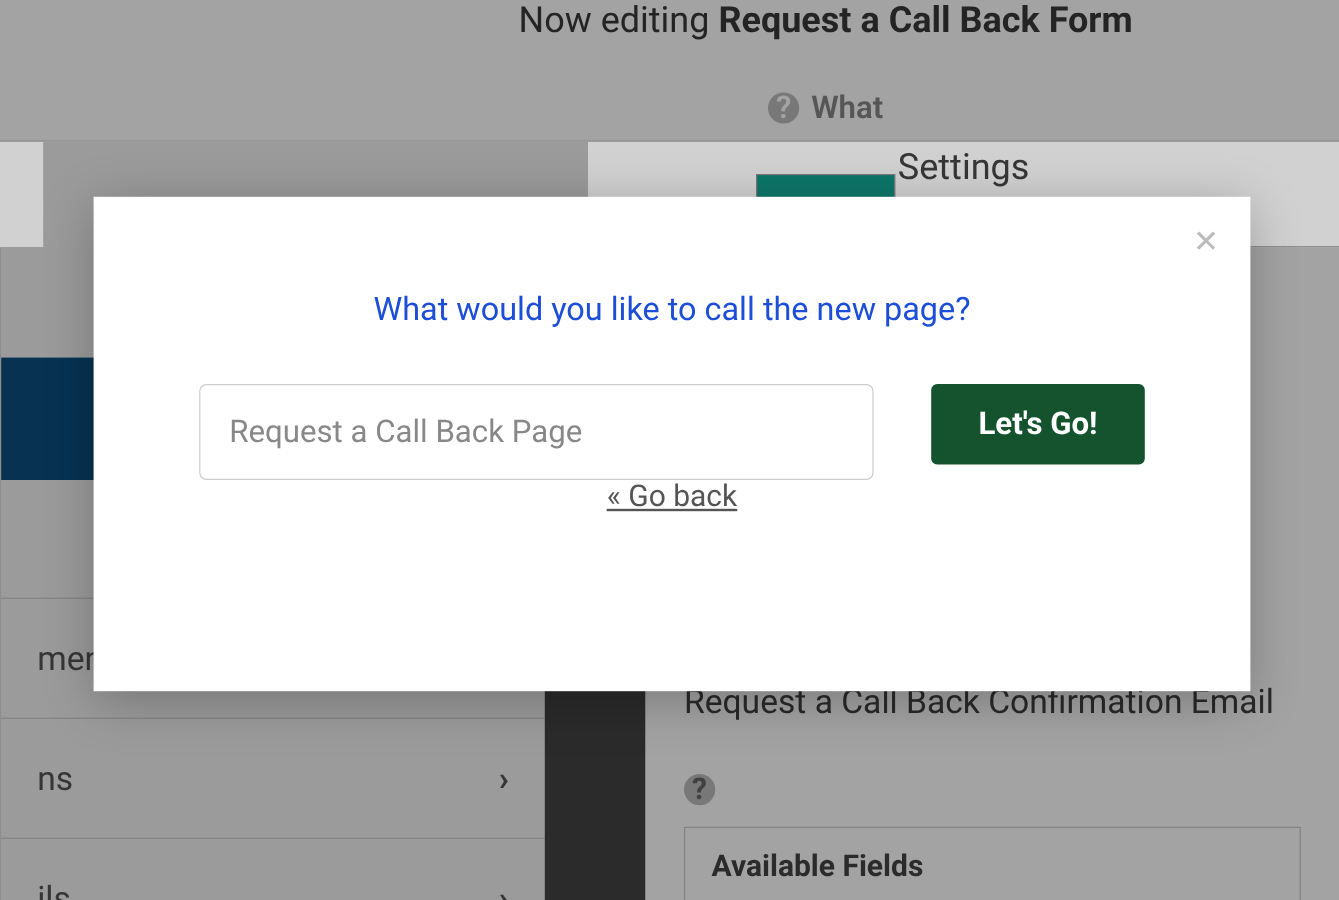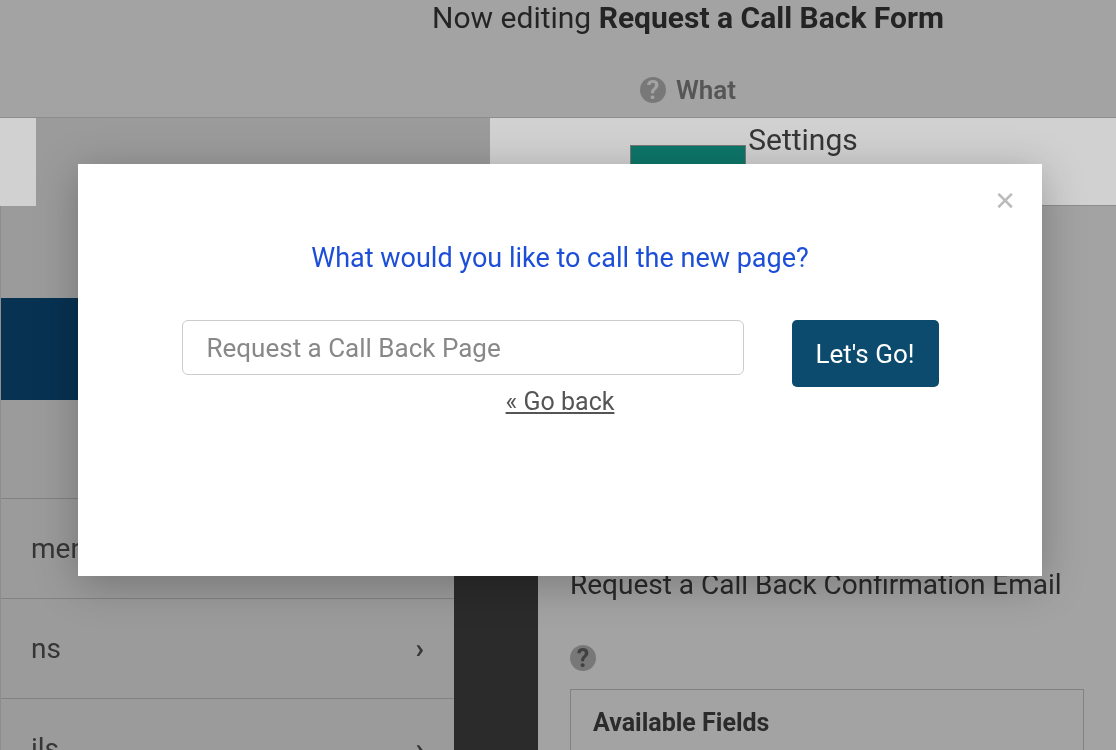--- a/index.html
+++ b/index.html
@@ -34,22 +34,22 @@
     .avail-box { border: 1px solid #ccc; padding: 18px 22px; margin-top: 18px; }
     .avail-box span { font-size: 25px; font-weight: 700; color: #444; }
     .help-circle { width: 26px; height: 26px; border-radius: 50%; background: #bdbdbd; color: #fff; display: inline-flex; align-items: center; justify-content: center; font-weight: 700; font-size: 18px; }
 
     .overlay-shade { position: absolute; inset: 0; background: rgba(0,0,0,0.18); }
     .modal { position: absolute; left: 78px; top: 164px; width: 964px; height: 412px; background: #fff; box-shadow: 0 8px 40px rgba(0,0,0,0.25); display: flex; flex-direction: column; align-items: center; padding-top: 56px; }
     .modal-close { position: absolute; top: 22px; right: 26px; font-size: 26px; color: #bbb; cursor: pointer; font-weight: 300; }
     .modal-title { font-size: 42px; font-weight: 700; color: #444; }
     .modal-sub { font-size: 27px; color: #1d4ed8; margin-top: 22px; }
     .modal-form { display: flex; gap: 48px; margin-top: 46px; align-items: stretch; }
-    .modal-input { width: 562px; height: 55px; border: 1px solid #ccc; border-radius: 6px; font-size: 26px; color: #888; padding: 0 24px; }
-    .modal-go { width: 147px; height: 67px; background: #0c4a6e; color: #fff; border: none; border-radius: 5px; font-size: 26px; font-weight: 400; cursor: pointer; }
+    .modal-input { width: 562px; height: 80px; border: 1px solid #ccc; border-radius: 6px; font-size: 26px; color: #888; padding: 0 24px; }
+    .modal-go { width: 178px; height: 67px; background: #14532d; color: #fff; border: none; border-radius: 5px; font-size: 26px; font-weight: 700; cursor: pointer; }
     .go-back { font-size: 25px; color: #555; text-decoration: underline; cursor: pointer; }
   </style>
 </head>
 <body>
 
 <div class="backdrop">
   <div class="top-bar">
     <div class="now-editing">
       <span>Now editing </span><span class="now-editing-bold">Request a Call Back Form</span>
     </div>

